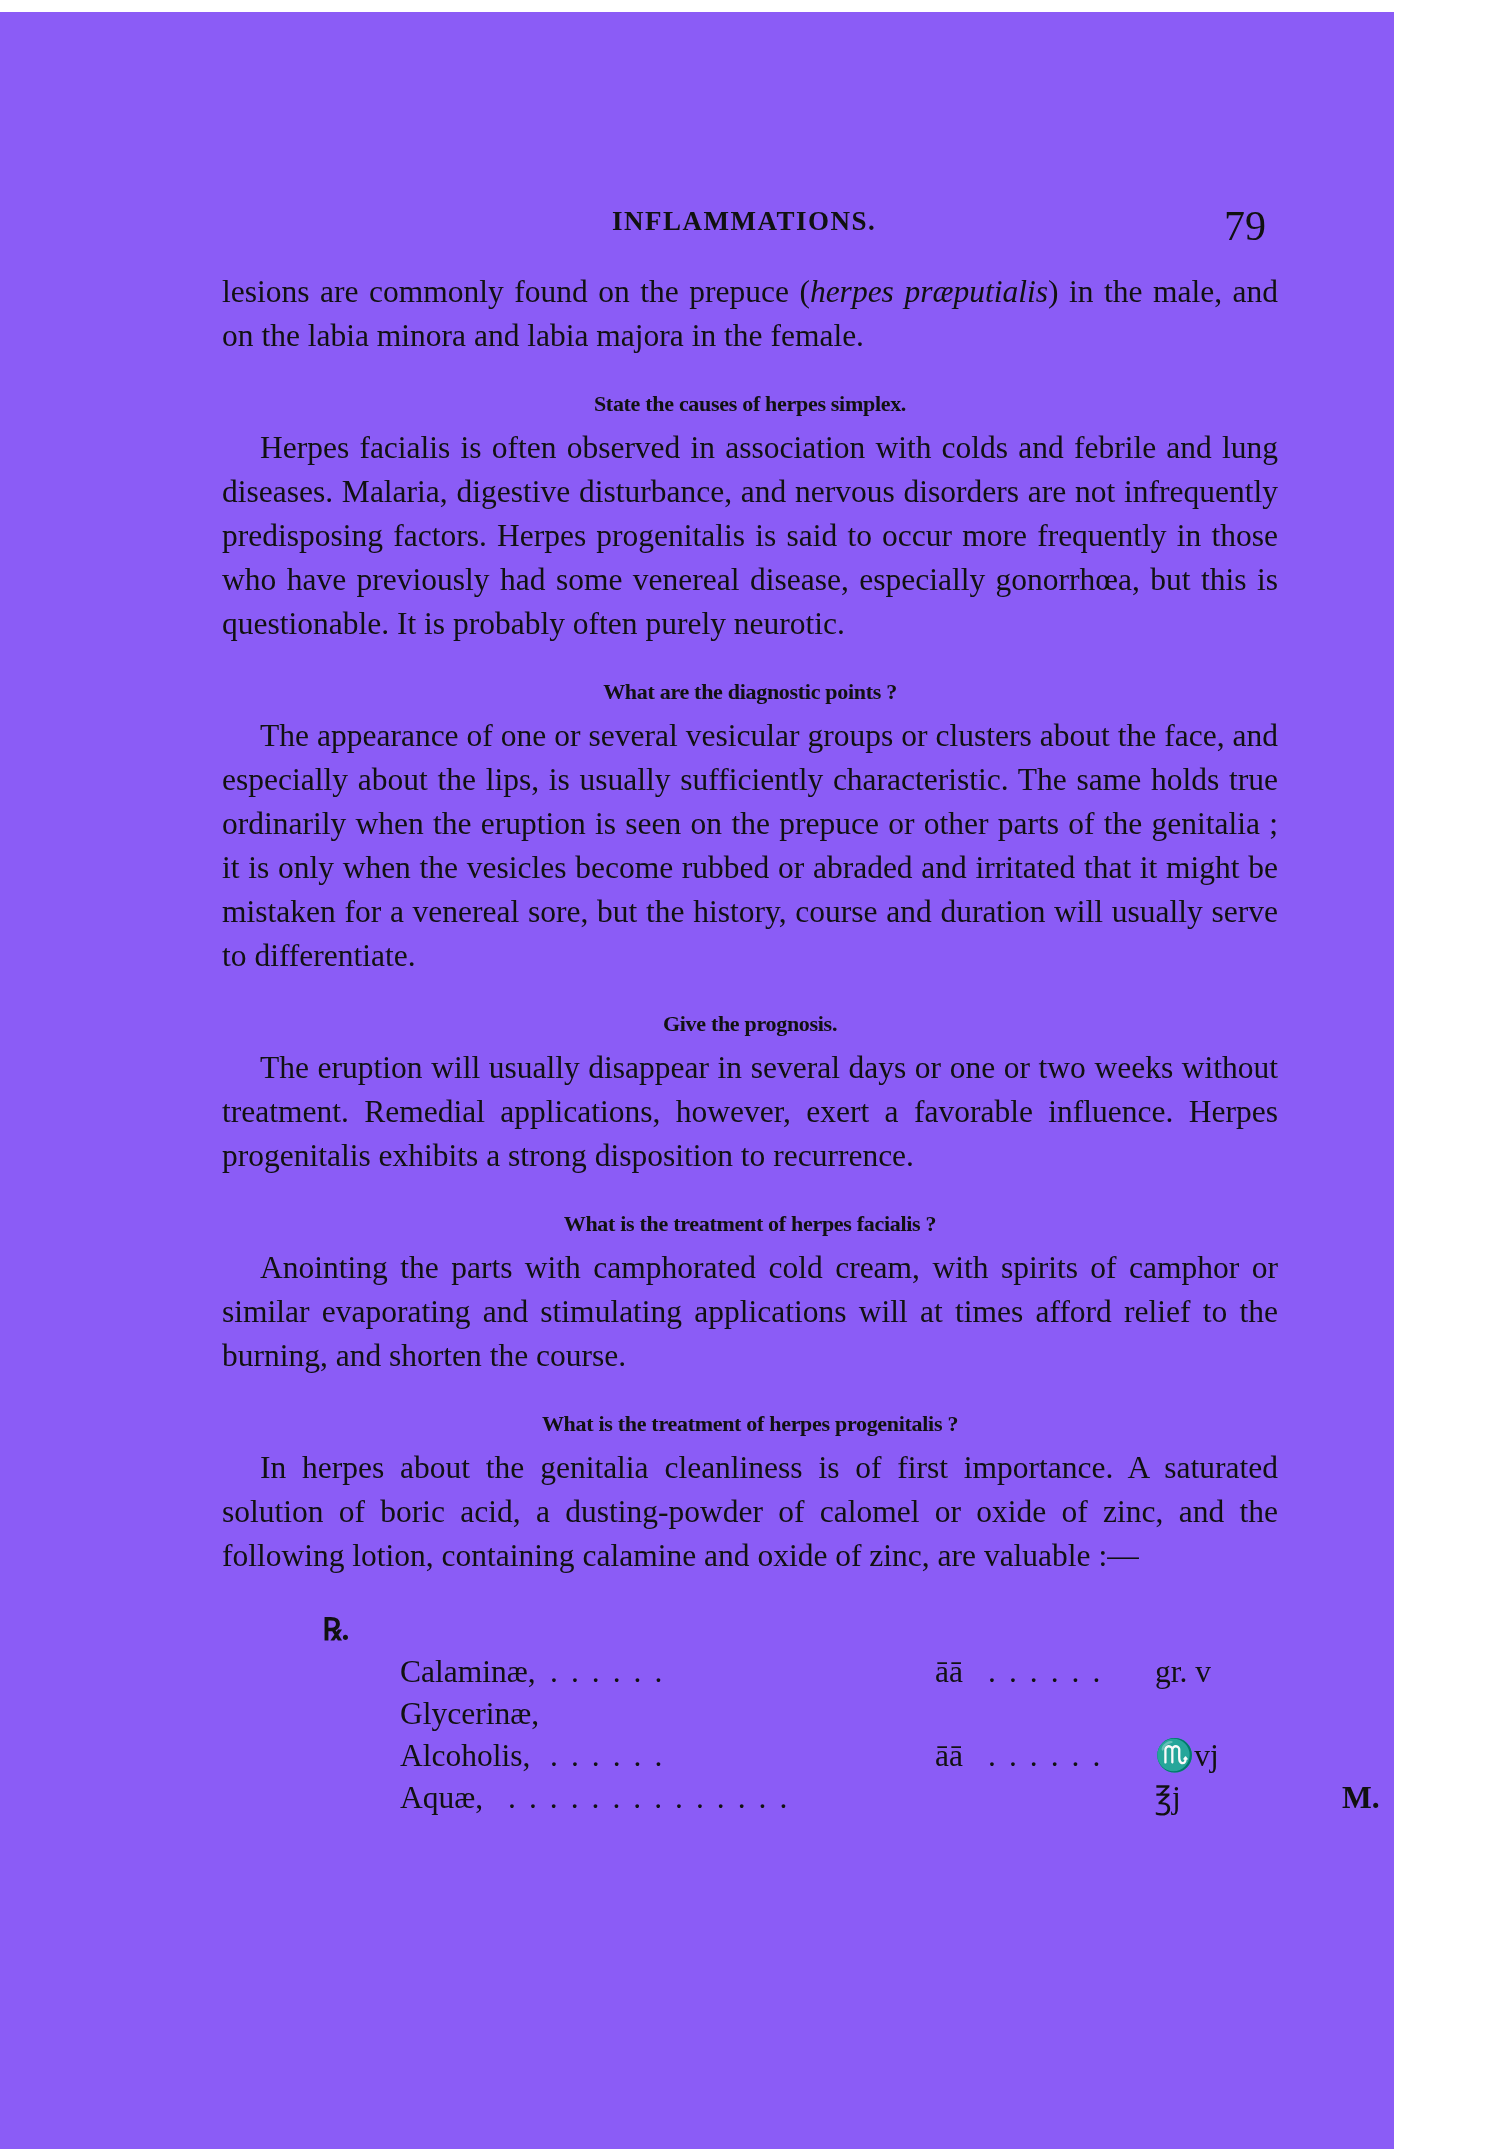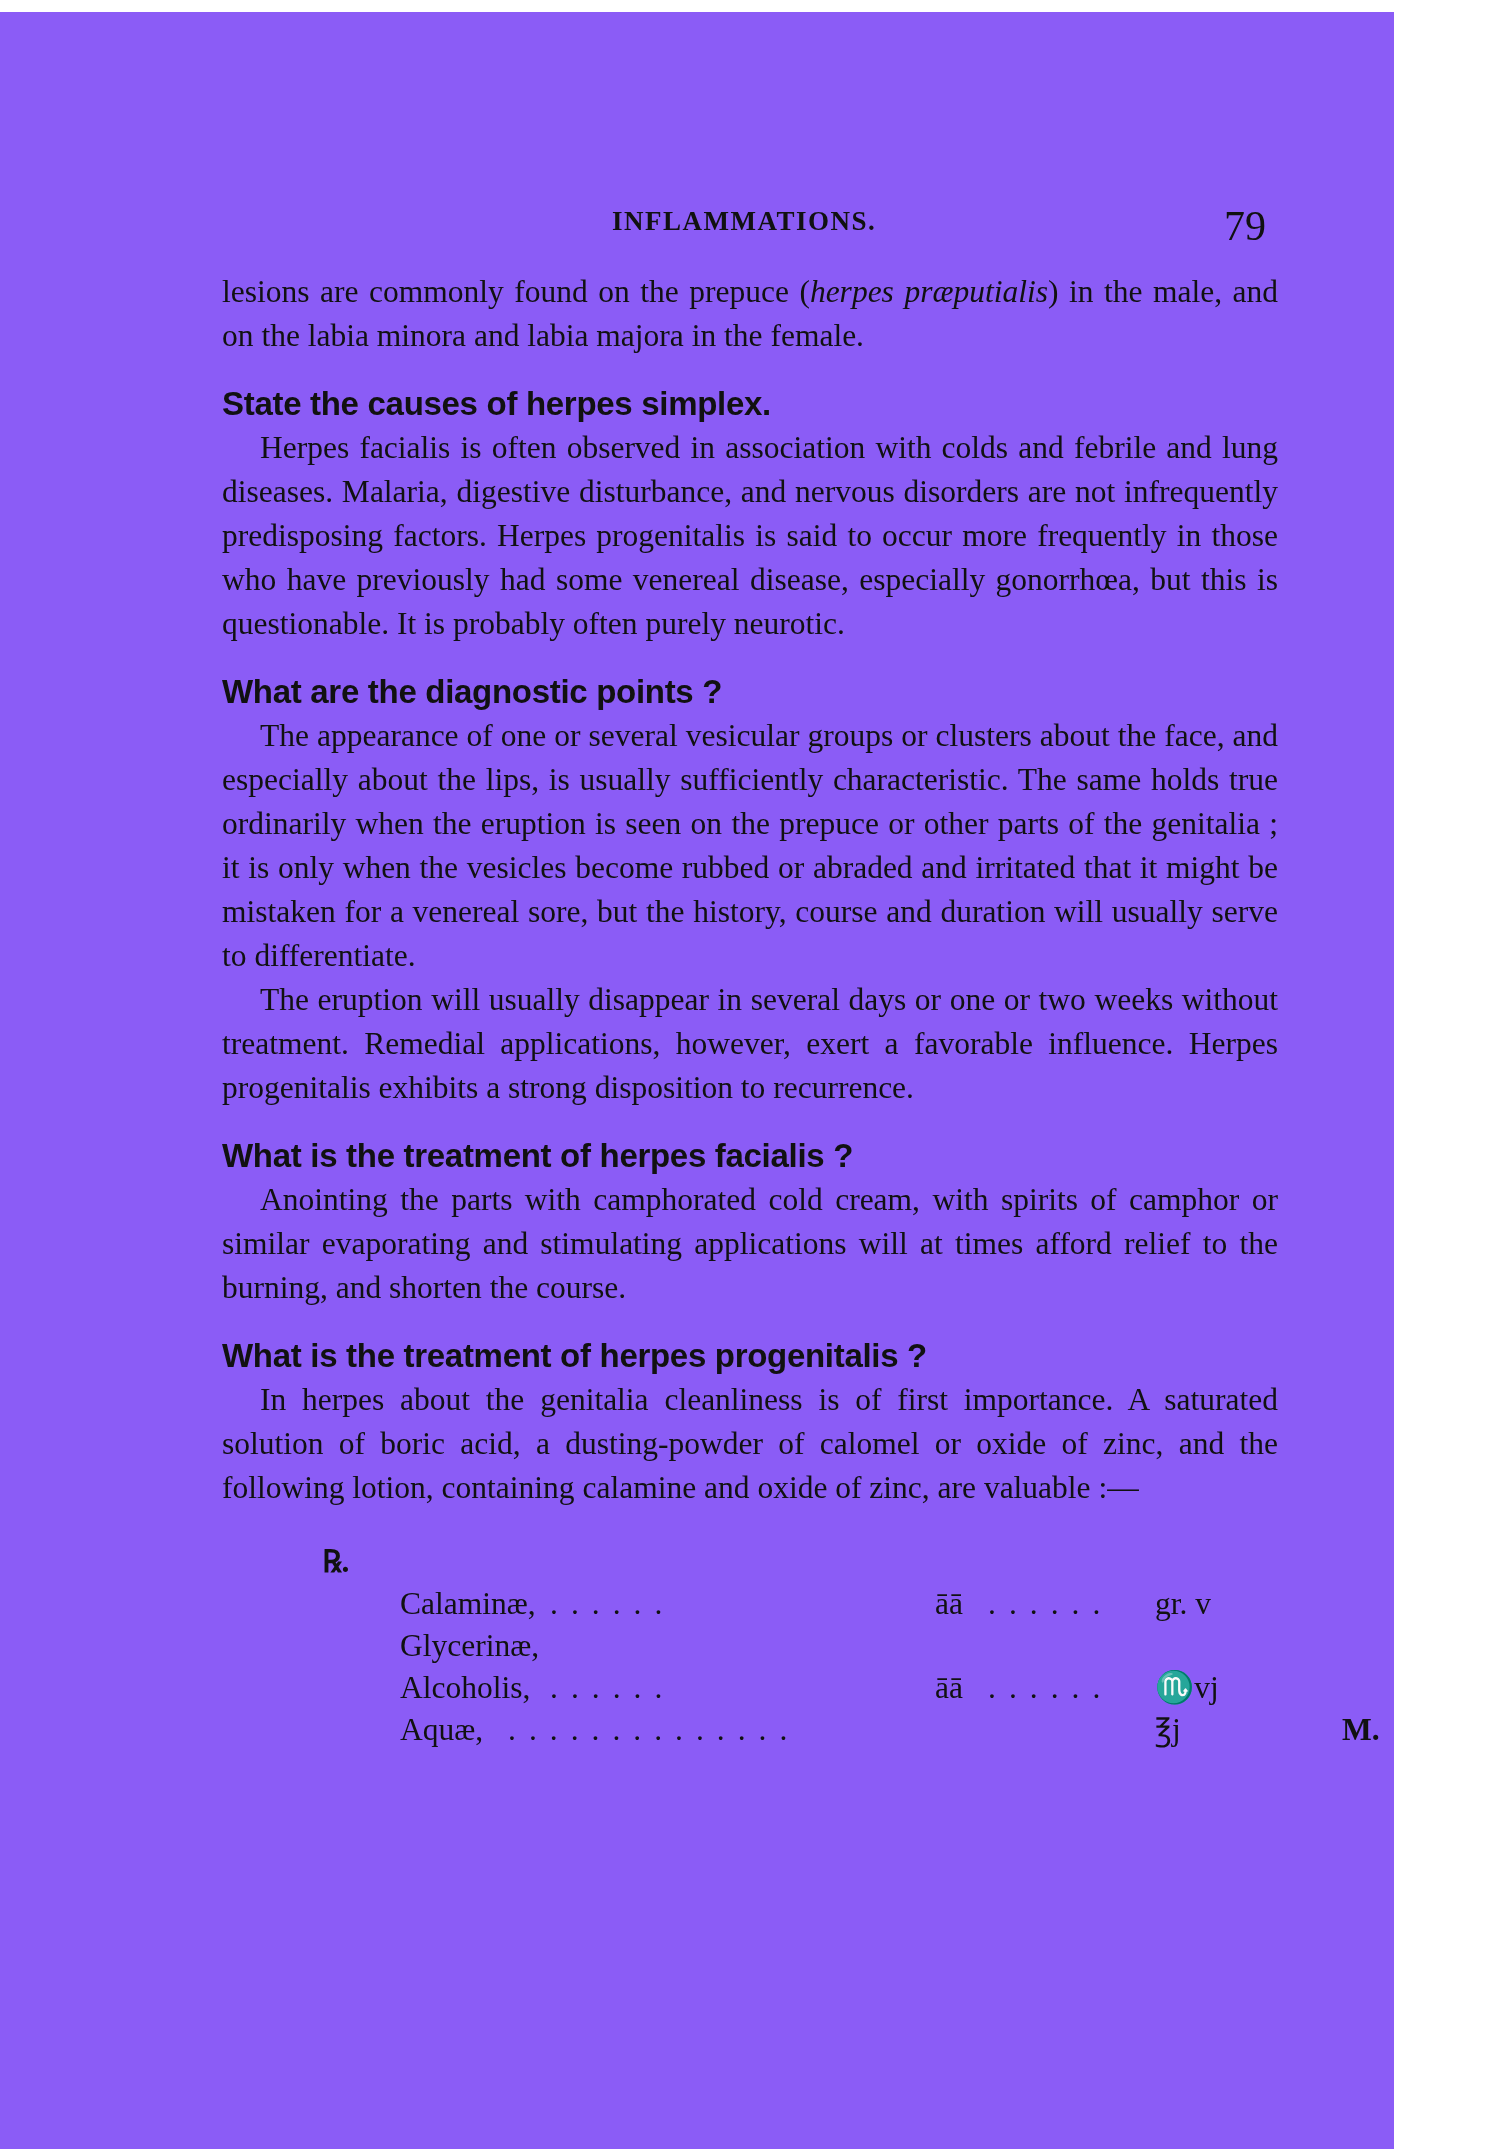--- a/index.html
+++ b/index.html
@@ -4,21 +4,21 @@
 <style>
   html, body { margin: 0; padding: 0; background: #ffffff; }
   body { width: 1494px; height: 2149px; position: relative; overflow: hidden; color: #111; }
   .page { position: absolute; left: 0; top: 12px; width: 1394px; height: 2149px; background: #8b5cf6; }
   .running-head { position: absolute; top: 190px; left: 222px; width: 1056px; height: 40px; font-family: "Liberation Serif", "DejaVu Serif", serif; }
   .running-title { position: absolute; left: 390px; top: 4px; font-size: 27px; letter-spacing: 1.5px; font-weight: bold; }
   .page-number { position: absolute; right: 12px; top: 0px; font-size: 42px; }
   .column { position: absolute; left: 222px; top: 258px; width: 1056px; font-family: "Liberation Serif", "DejaVu Serif", serif; font-size: 31.5px; line-height: 44px; }
   p { margin: 0; text-align: justify; text-align-last: left; }
   p.indent { text-indent: 38px; }
-  h2 { margin: 24px 0 0 0; font-size: 33px; line-height: 44px; font-weight: bold; font-family: Liberation Sans, sans-serif; letter-spacing: -0.3px; }
+  h2 { margin: 24px 0 0 0; font-size: 22px; line-height: 44px; font-weight: bold; font-family: Liberation Serif, serif; letter-spacing: -0.3px; text-align: center; }
   h2.tight { }
   em { font-style: italic; }
   .rx { position: relative; margin-top: 30px; height: 220px; }
   .rx-symbol { position: absolute; left: 100px; top: 0; font-weight: bold; }
   .rx-row { position: absolute; left: 178px; height: 44px; width: 900px; }
   .rx-name { position: absolute; left: 0; top: 0; }
   .rx-dots { position: absolute; top: 0; letter-spacing: 13px; }
   .rx-aa { position: absolute; left: 535px; top: 0; font-family: Liberation Serif, serif; }
   .rx-qty { position: absolute; left: 755px; top: 0; }
   .rx-mix { position: absolute; left: 942px; top: 0; font-weight: bold; }
@@ -36,20 +36,21 @@
   <div class="column">
 
     <p><span>lesions are commonly found on the prepuce (</span><em>herpes præputialis</em><span>) in the male, and on the labia minora and labia majora in the female.</span></p>
 
     <h2>State the causes of herpes simplex.</h2>
     <p class="indent">Herpes facialis is often observed in association with colds and febrile and lung diseases.  Malaria, digestive disturbance, and nervous disorders are not infrequently predisposing factors.  Herpes progenitalis is said to occur more frequently in those who have previously had some venereal disease, especially gonorrhœa, but this is questionable.  It is probably often purely neurotic.</p>
 
     <h2>What are the diagnostic points ?</h2>
     <p class="indent">The appearance of one or several vesicular groups or clusters about the face, and especially about the lips, is usually sufficiently characteristic.  The same holds true ordinarily when the eruption is seen on the prepuce or other parts of the genitalia ; it is only when the vesicles become rubbed or abraded and irritated that it might be mistaken for a venereal sore, but the history, course and duration will usually serve to differentiate.</p>
 
+    <h2>Give the prognosis.</h2>
     <p class="indent">The eruption will usually disappear in several days or one or two weeks without treatment.  Remedial applications, however, exert a favorable influence.  Herpes progenitalis exhibits a strong disposition to recurrence.</p>
 
     <h2 class="tight">What is the treatment of herpes facialis ?</h2>
     <p class="indent">Anointing the parts with camphorated cold cream, with spirits of camphor or similar evaporating and stimulating applications will at times afford relief to the burning, and shorten the course.</p>
 
     <h2 class="tight">What is the treatment of herpes progenitalis ?</h2>
     <p class="indent">In herpes about the genitalia cleanliness is of first importance. A saturated solution of boric acid, a dusting-powder of calomel or oxide of zinc, and the following lotion, containing calamine and oxide of zinc, are valuable :—</p>
 
     <div class="rx">
       <span class="rx-symbol">℞.</span>

